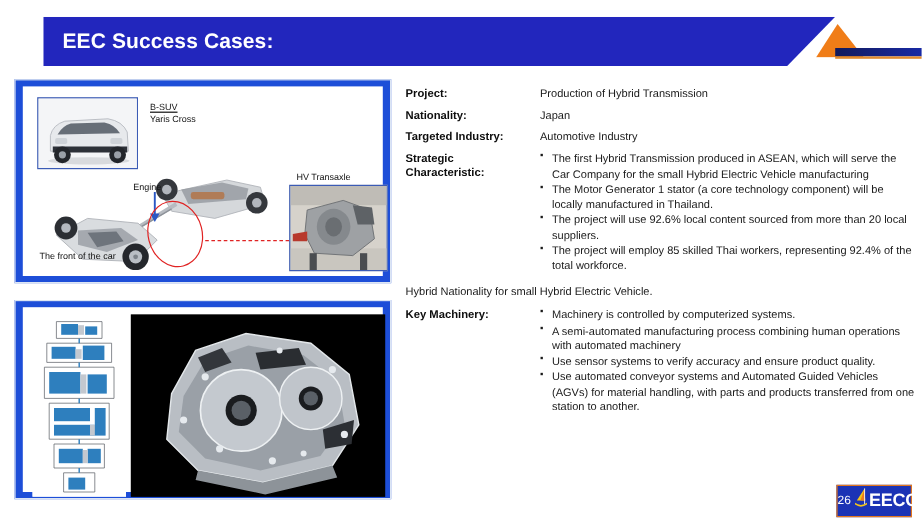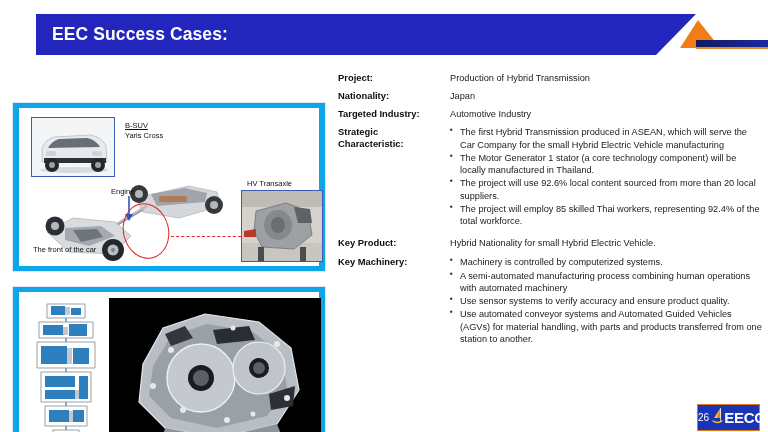--- a/index.html
+++ b/index.html
@@ -42,23 +42,22 @@
   #header-title .bold {
     font-weight:bold; font-size:17.5px; letter-spacing:.1px;
   }
   #header-title .rest {
     font-weight:normal; font-size:15.5px; margin-left:5px;
   }
 
   
   .panel {
     position:absolute;
-    background:#0ea5e9;
+    background:#1d4ed8;
     border:1px solid #dce5f3;
-    margin-top:36px;
   }
   #panel-top   { left:12px; top:66px;  width:314px; height:170px; }
   #panel-bot   { left:12px; top:250px; width:314px; height:166px; }
   .panel-inner {
     position:absolute; left:6px; top:5px; right:6px; bottom:5px;
     background:#ffffff;
   }
 
   
   #car-thumb {
@@ -359,21 +358,20 @@
       <ul class="bullets">
         <li>The first Hybrid Transmission produced in ASEAN, which will serve the Car Company for the small Hybrid Electric Vehicle manufacturing</li>
         <li>The Motor Generator 1 stator (a core technology component) will be locally manufactured in Thailand.</li>
         <li>The project will use 92.6% local content sourced from more than 20 local suppliers.</li>
         <li>The project will employ 85 skilled Thai workers, representing 92.4% of the total workforce.</li>
       </ul>
     </div>
   </div>
 
   <div class="row" id="row-keyproduct">
-    <div class="row-label">Key Product:</div>
     <div class="row-value">Hybrid Nationality for small Hybrid Electric Vehicle.</div>
   </div>
 
   <div class="row">
     <div class="row-label">Key Machinery:</div>
     <div class="row-value">
       <ul class="bullets">
         <li>Machinery is controlled by computerized systems.</li>
         <li>A semi-automated manufacturing process combining human operations with automated machinery</li>
         <li>Use sensor systems to verify accuracy and ensure product quality.</li>

